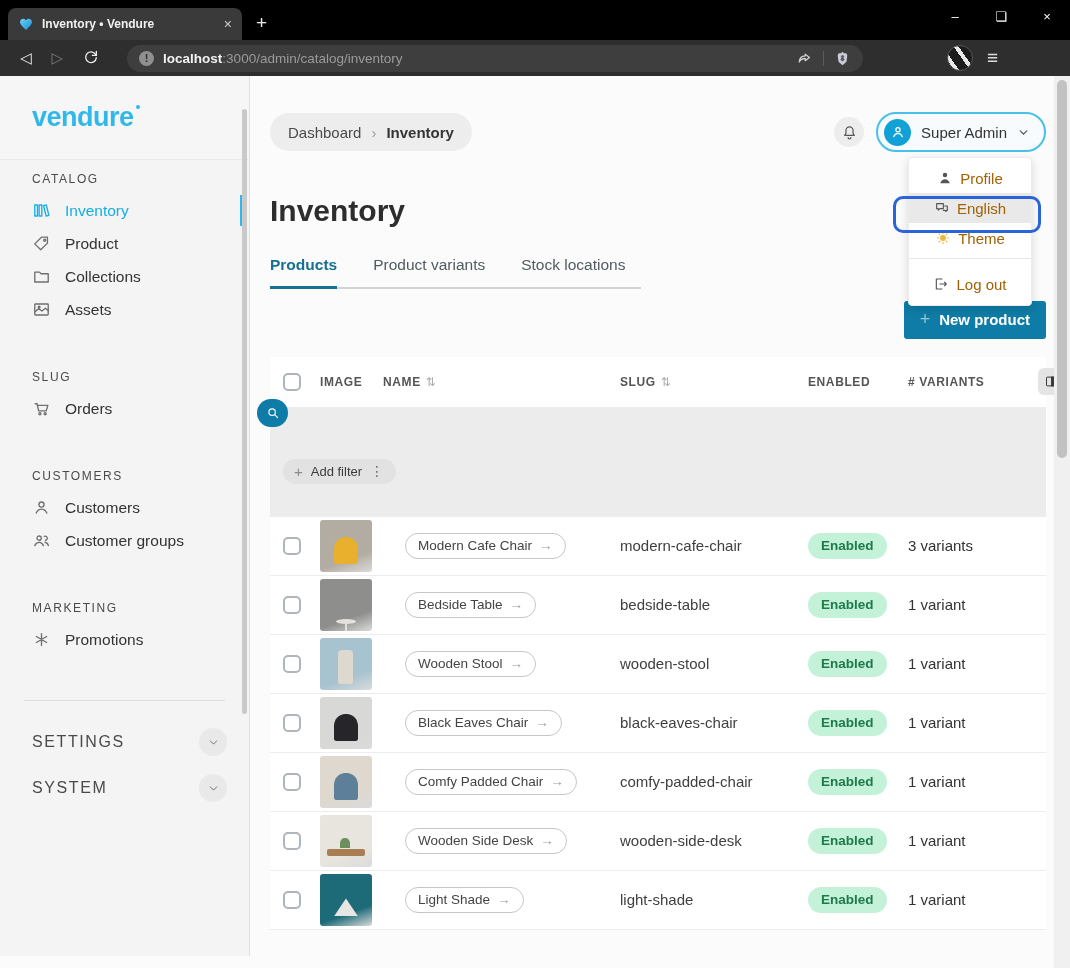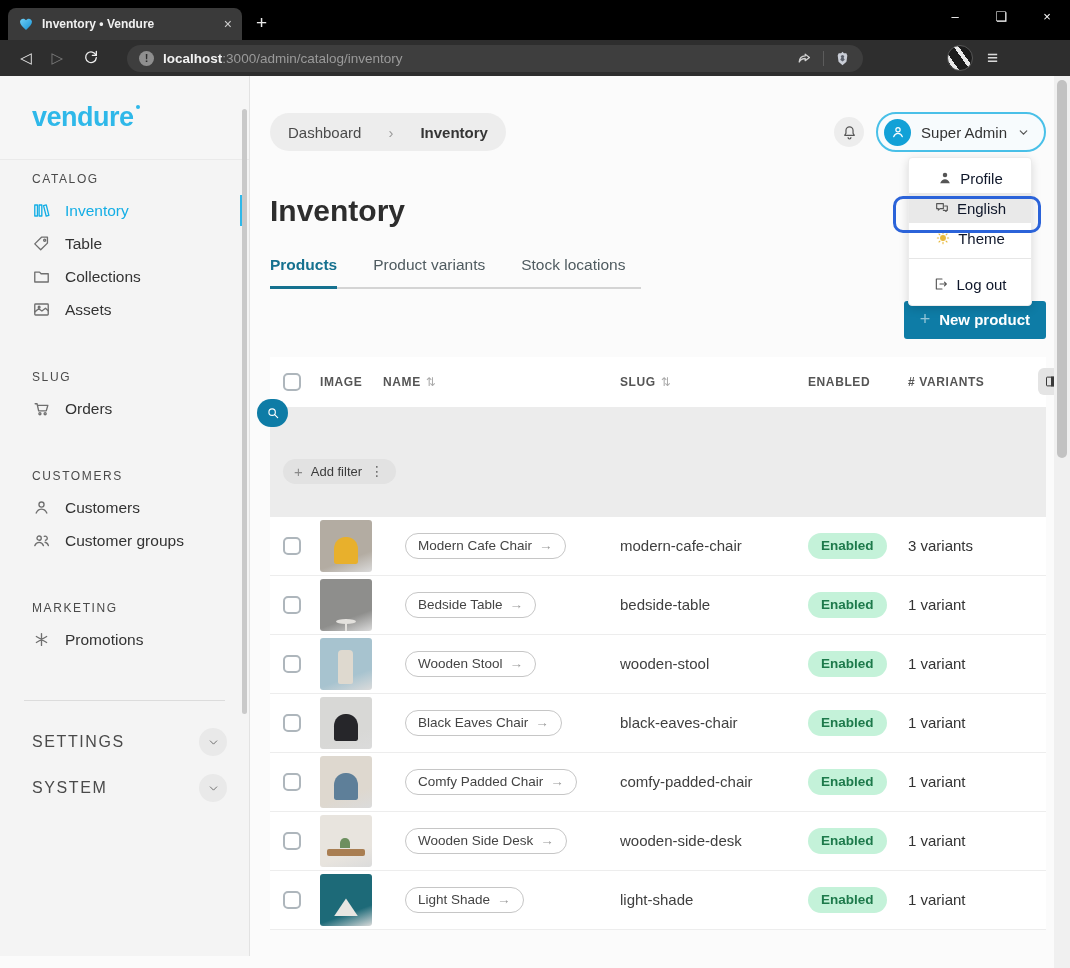--- a/index.html
+++ b/index.html
@@ -55,21 +55,21 @@
   .collapse-row { display:flex; align-items:center; justify-content:space-between; padding:0 22px 0 32px; height:30px; margin-bottom:16px; cursor:pointer; }
   .collapse-row .clabel { font-size:16px; letter-spacing:1.6px; color:#4a4a4a; }
   .chev-circle { width:28px; height:28px; border-radius:50%; background:#e9e9e9; display:flex; align-items:center; justify-content:center; color:#666; }
   .chev-circle svg { width:13px; height:13px; }
   .side-scrollbar { position:absolute; top:33px; right:2px; width:5px; height:605px; background:#c9c9c9; border-radius:3px; }
 
   
   .content { position:relative; flex:1; background:#fbfbfb; padding:0 24px 0 20px; overflow:hidden; }
 
   .crumb-row { display:flex; align-items:center; margin-top:36px; }
-  .breadcrumb { display:flex; align-items:center; gap:27px; height:38px; background:#ededed; border-radius:19px; padding:0 18px; font-size:15px; color:#4a4a4a; }
+  .breadcrumb { display:flex; align-items:center; gap:10px; height:38px; background:#ededed; border-radius:19px; padding:0 18px; font-size:15px; color:#4a4a4a; }
   .crumb-sep { color:#9a9a9a; font-size:15px; }
   .crumb-current { color:#353535; font-weight:bold; }
   .spacer { flex:1; }
   .bell-btn { width:30px; height:30px; border-radius:50%; background:#ededed; display:flex; align-items:center; justify-content:center; color:#555; margin-right:12px; }
   .bell-btn svg { width:17px; height:17px; }
   .user-pill { display:flex; align-items:center; gap:10px; height:40px; border:2px solid #49c0e8; border-radius:21px; background:#f7fbfd; padding:0 14px 0 6px; }
   .user-avatar { width:27px; height:27px; border-radius:50%; background:#12a1d7; color:#fff; display:flex; align-items:center; justify-content:center; }
   .user-avatar svg { width:16px; height:16px; }
   .user-name { font-size:15px; color:#333; }
   .user-chev { color:#555; } .user-chev svg { width:13px; height:13px; }
@@ -126,21 +126,21 @@
                border:1px solid #c6c6c6; border-radius:13px; background:#fff; font-size:13.5px; color:#444; cursor:pointer; white-space:nowrap; }
   .name-chip .arr { color:#999; }
   .slug { font-size:15px; color:#3f3f3f; }
   .badge { display:inline-flex; align-items:center; height:26px; padding:0 13px; border-radius:13px;
            background:#c4f2d9; color:#1d7a4b; font-size:13.5px; font-weight:bold; }
   .variants { font-size:15px; color:#333; }
 
   
   .dropdown { position:absolute; left:658px; top:81px; width:124px; background:#fff; border:1px solid #ececec;
               border-radius:4px; box-shadow:0 3px 10px rgba(0,0,0,.14); padding:5px 0; z-index:50; }
-  .menu-item { display:flex; align-items:center; justify-content:center; gap:7px; height:30px; font-size:15px; color:#0f172a; cursor:pointer; }
+  .menu-item { display:flex; align-items:center; justify-content:center; gap:7px; height:30px; font-size:15px; color:#a16207; cursor:pointer; }
   .menu-item .icn { color:#555; display:flex; } .menu-item .icn svg { width:16px; height:16px; }
   .menu-item.hl { background:#e9e9e9; }
   .menu-item .sun-i { color:#e8b93c; }
   .menu-divider { height:1px; background:#e6e6e6; margin:5px 0 9px 0; }
   .menu-item.logout { height:32px; }
   .focus-ring { position:absolute; left:643px; top:120px; width:148px; height:37px; border:3px solid #2b63d9;
                 border-radius:10px; z-index:60; pointer-events:none; }
 
   
   .page-scrollbar { position:absolute; right:0; top:0; width:16px; height:892px; background:#f0f0f0; z-index:70; }
@@ -228,21 +228,21 @@
               </span>
               <span>Inventory</span>
             </div>
             <div class="nav-item">
               <span class="icn ">
                 <svg viewBox="0 0 24 24" fill="none" stroke="currentColor" stroke-width="1.7" stroke-linecap="round" stroke-linejoin="round">
                   <path d="M3.5 12.5L12 4h7.5v7.5L11 20z"></path>
                   <circle cx="16" cy="7.8" r="1.3"></circle>
                 </svg>
               </span>
-              <span>Table</span>
+              <span>Product</span>
             </div>
             <div class="nav-item">
               <span class="icn ">
                 <svg viewBox="0 0 24 24" fill="none" stroke="currentColor" stroke-width="1.7" stroke-linecap="round" stroke-linejoin="round">
                   <path d="M3.5 6.5h6l2 2h9V19h-17z"></path>
                 </svg>
               </span>
               <span>Collections</span>
             </div>
             <div class="nav-item">

